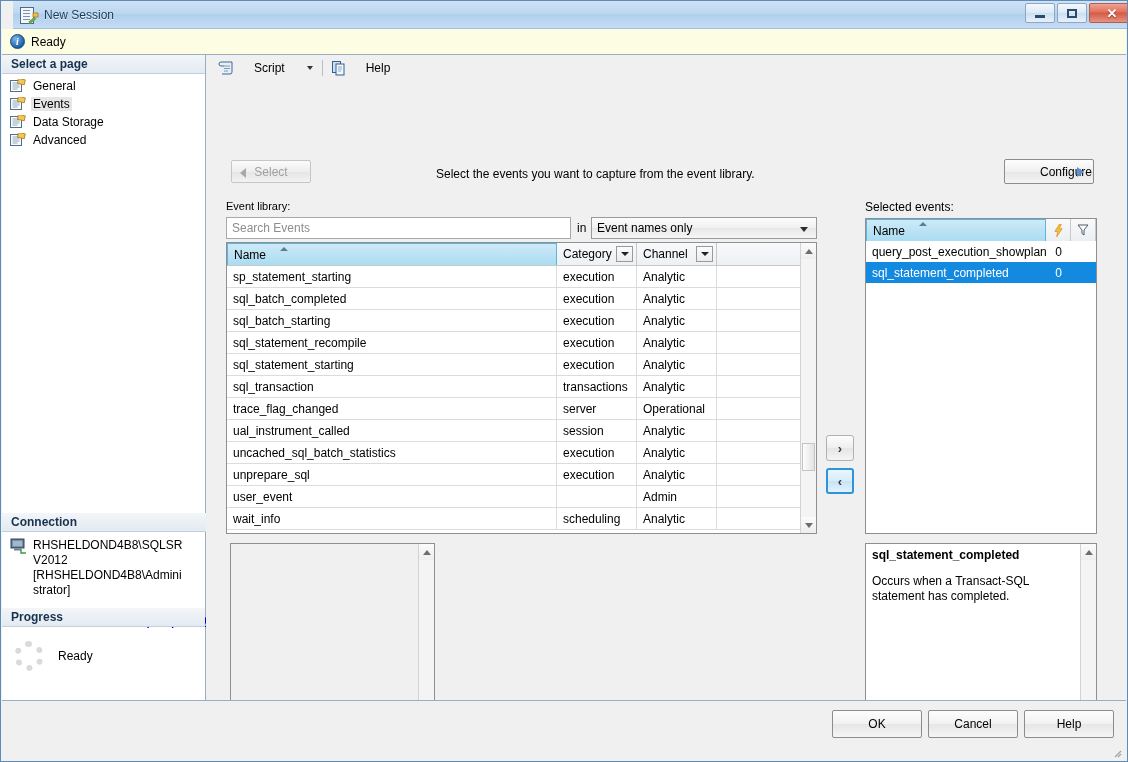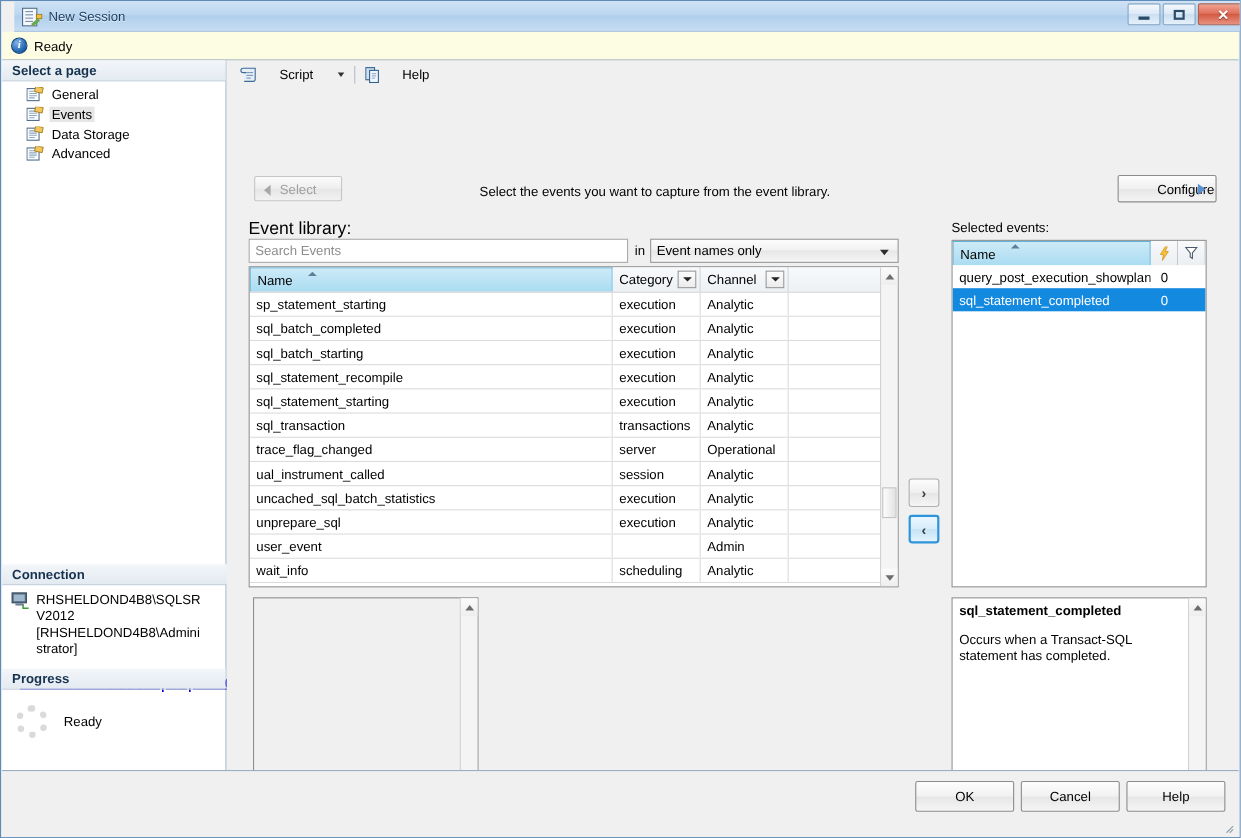--- a/index.html
+++ b/index.html
@@ -150,21 +150,21 @@
     background: linear-gradient(to bottom, #f3f6f9, #e3eaf1);
     border-bottom: 1px solid #c3cfdb;
     font-weight: bold;
     font-size: 12px;
     color: #16324f;
     display: flex;
     align-items: center;
     padding-left: 9px;
     box-sizing: border-box;
   }
-  .page-list { padding: 3px 0 0 20px; }
+  .page-list { padding: 3px 0 0 6px; }
   .page-item {
     display: flex;
     align-items: center;
     height: 18px;
     cursor: default;
     padding-left: 2px;
     width: 150px;
   }
   .page-item .plabel {
     font-size: 12px;
@@ -288,21 +288,21 @@
   }
   .select-btn .tri-left {
     position: absolute; left: 8px; top: 7px;
     width: 0; height: 0;
     border-top: 5px solid transparent;
     border-bottom: 5px solid transparent;
     border-right: 6px solid #a8a8a8;
   }
   .configure-btn {
     position: absolute;
-    right: 20px; top: 104px;
+    right: 32px; top: 104px;
     width: 90px; height: 25px;
     background: linear-gradient(to bottom, #fdfdfd, #f0f0f0 50%, #e6e6e6 51%, #f4f4f4);
     border: 1px solid #8c8c8c;
     border-radius: 2px;
     display: flex;
     align-items: center;
     justify-content: center;
     box-sizing: border-box;
     font-size: 12px;
     padding-left: 34px;
@@ -316,21 +316,21 @@
   }
   .instruction {
     position: absolute;
     left: 230px; top: 112px;
     font-size: 12px;
     white-space: nowrap;
   }
 
   .lbl-event-library {
     position: absolute; left: 20px; top: 145px;
-    font-size: 16px;
+    font-size: 11px;
   }
   .lbl-selected-events {
     position: absolute; left: 659px; top: 145px;
     font-size: 12px;
   }
 
   .search-input {
     position: absolute;
     left: 20px; top: 162px;
     width: 345px; height: 22px;

